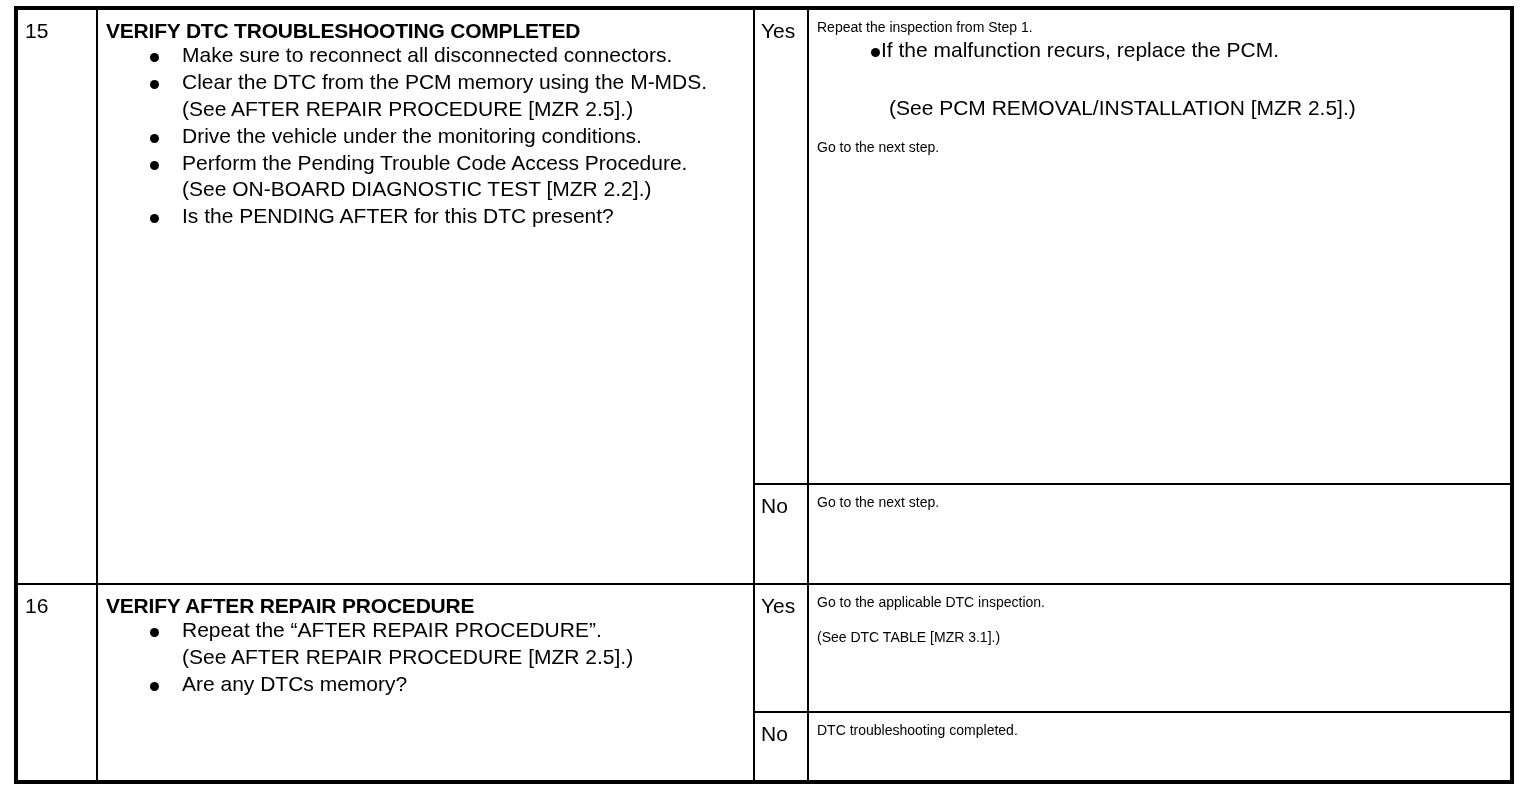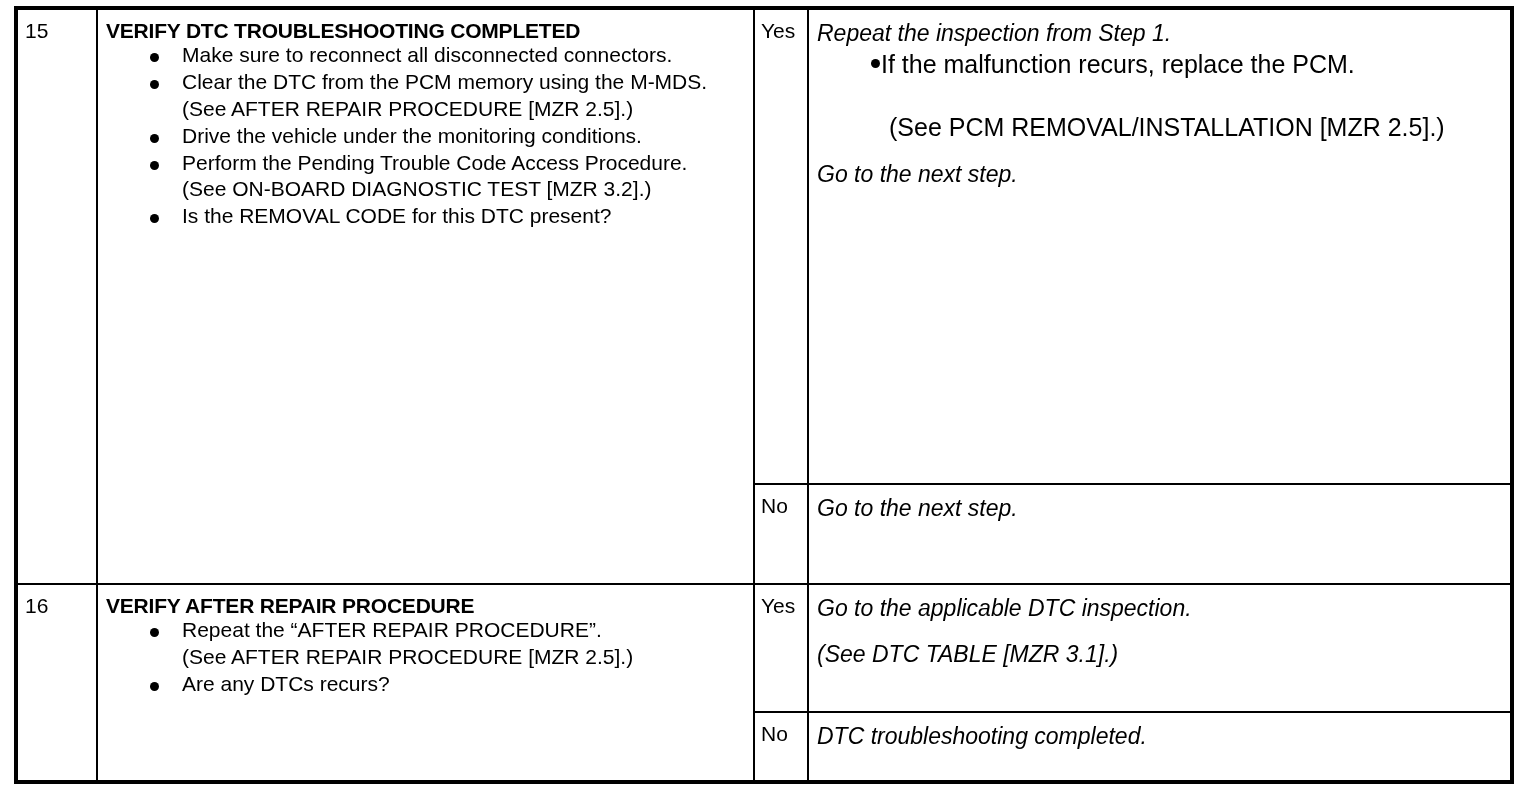--- a/index.html
+++ b/index.html
@@ -59,24 +59,23 @@
 
   .title {
     font-size: 21px;
     font-weight: bold;
     line-height: 1.1;
     padding: 9px 0 0 8px;
     letter-spacing: -0.2px;
   }
 
   .plain-line {
-    font-size: 23px;
+    font-size: 14px;
     line-height: 1.28;
     padding: 9px 0 0 8px;
-    font-style: italic;
   }
 
   
   ul.blist {
     list-style: none;
     margin: 0;
     padding: 0;
   }
   ul.blist > li {
     position: relative;
@@ -99,21 +98,21 @@
   ul.blist > li.note { padding-left: 84px; }
 
   
   ul.blist-r {
     list-style: none;
     margin: 0;
     padding: 0;
   }
   ul.blist-r > li {
     position: relative;
-    font-size: 25px;
+    font-size: 21px;
     line-height: 1.28;
     margin: 0;
     padding: 0 4px 0 72px;
   }
   ul.blist-r > li.bullet::before {
     content: "";
     position: absolute;
     left: 62px;
     top: 11px;
     width: 9px;
@@ -153,22 +152,22 @@
         </td>
 
         <td rowspan="2">
           <div class="title">VERIFY DTC TROUBLESHOOTING COMPLETED</div>
           <ul class="blist after-list">
             <li class="bullet gap-before">Make sure to reconnect all disconnected connectors.</li>
             <li class="bullet gap-before">Clear the DTC from the PCM memory using the M-MDS.</li>
             <li class="note gap-before">(See AFTER REPAIR PROCEDURE [MZR 2.5].)</li>
             <li class="bullet gap-before">Drive the vehicle under the monitoring conditions.</li>
             <li class="bullet gap-before">Perform the Pending Trouble Code Access Procedure.</li>
-            <li class="note gap-before">(See ON-BOARD DIAGNOSTIC TEST [MZR 3.2].)</li>
-            <li class="bullet gap-before">Is the REMOVAL CODE for this DTC present?</li>
+            <li class="note gap-before">(See ON-BOARD DIAGNOSTIC TEST [MZR 2.2].)</li>
+            <li class="bullet gap-before">Is the PENDING AFTER for this DTC present?</li>
           </ul>
         </td>
 
         <td class="h-yes15">
           <div class="ans-label">Yes</div>
         </td>
 
         <td>
           <div class="plain-line">Repeat the inspection from Step 1.</div>
           <ul class="blist-r after-list">
@@ -191,21 +190,21 @@
       <tr>
         <td rowspan="2" class="h-step16">
           <div class="step-num">16</div>
         </td>
 
         <td rowspan="2">
           <div class="title">VERIFY AFTER REPAIR PROCEDURE</div>
           <ul class="blist after-list">
             <li class="bullet gap-before">Repeat the “AFTER REPAIR PROCEDURE”.</li>
             <li class="note gap-before">(See AFTER REPAIR PROCEDURE [MZR 2.5].)</li>
-            <li class="bullet gap-before">Are any DTCs recurs?</li>
+            <li class="bullet gap-before">Are any DTCs memory?</li>
           </ul>
         </td>
 
         <td class="h-yes16">
           <div class="ans-label">Yes</div>
         </td>
 
         <td>
           <div class="plain-line">Go to the applicable DTC inspection.</div>
           <div class="plain-line" style="padding-top:17px;">(See DTC TABLE [MZR 3.1].)</div>

